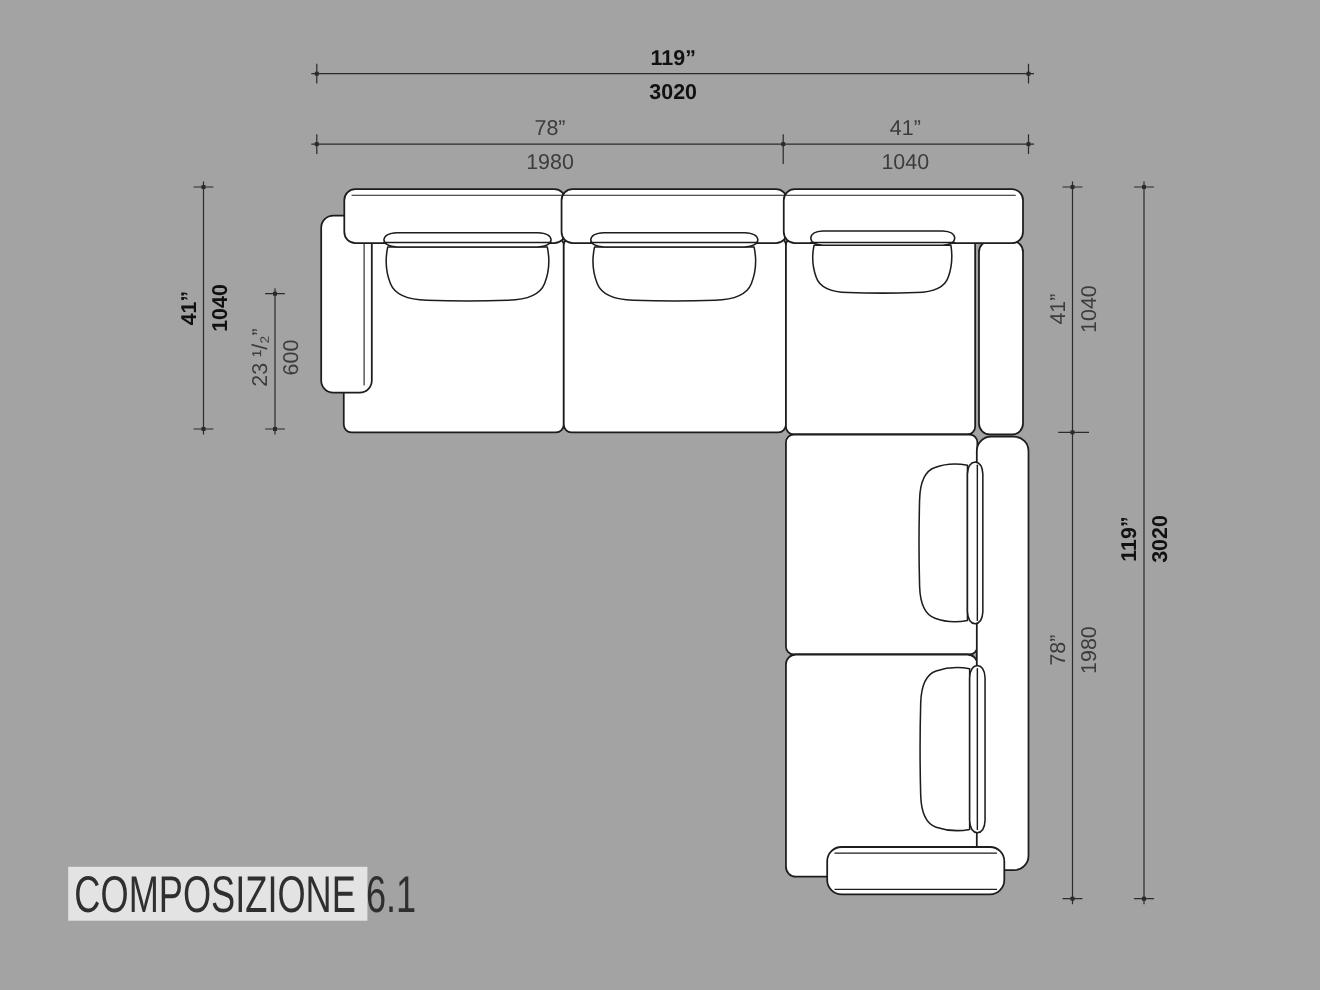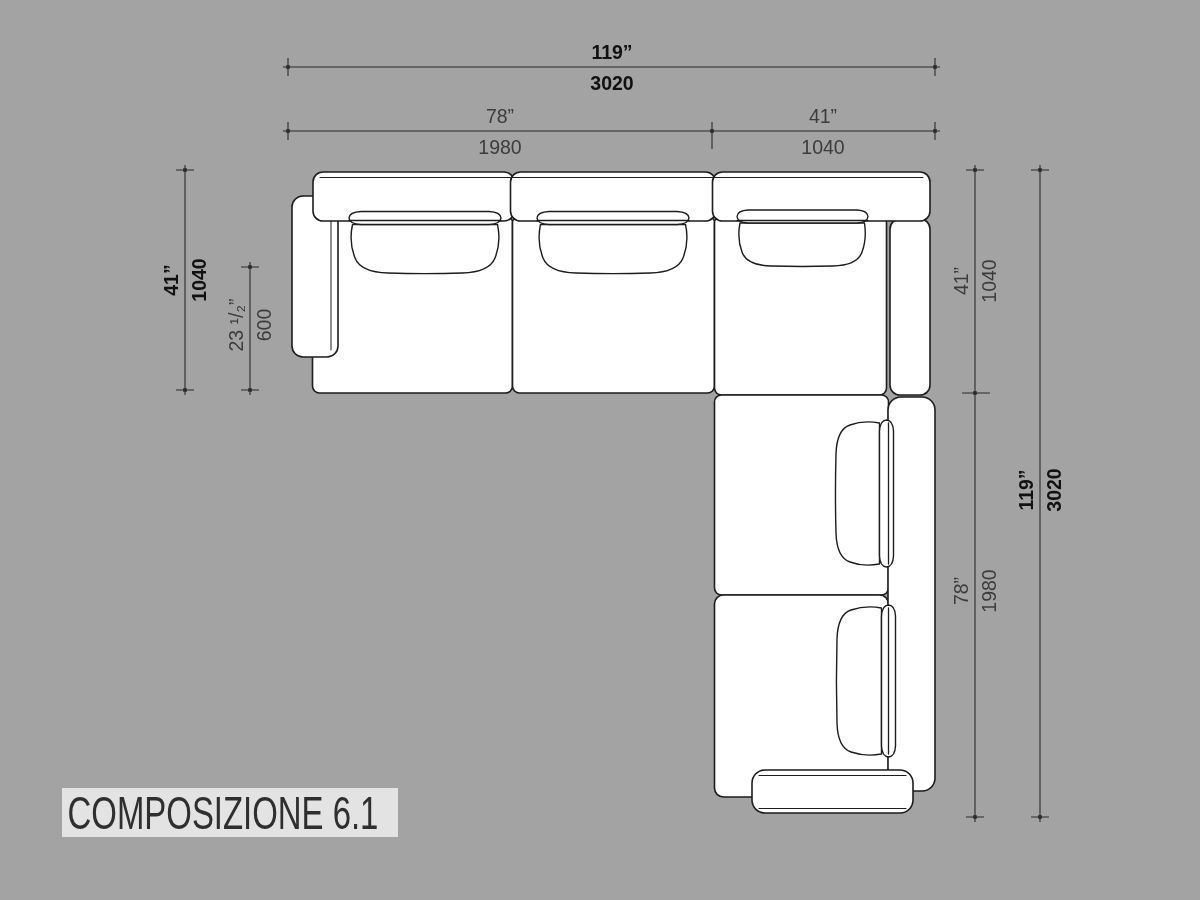--- a/index.html
+++ b/index.html
@@ -1,19 +1,19 @@
 <!DOCTYPE html>
 <html><head>
 <meta charset="utf-8">
 <style>
   html,body{margin:0;padding:0;background:#fff;}
   #page{position:relative;width:1200px;height:900px;background:#a3a3a3;overflow:hidden;
         font-family:"Liberation Sans", sans-serif;}
   #plan-svg{position:absolute;left:0;top:0;}
-  .title-box{position:absolute;left:62px;top:788px;width:336px;height:49px;background:#e3e3e3;}
+  .title-box{position:absolute;left:62px;top:788px;width:272px;height:49px;background:#e3e3e3;}
   .title-box span{display:inline-block;transform:scaleX(0.70);transform-origin:0 50%;
         font-size:47px;line-height:49px;font-weight:400;letter-spacing:0px;
         color:#2f2f2f;white-space:nowrap;padding-left:8px;}
   text{font-family:"Liberation Sans", sans-serif;}
 </style>
 </head>
 <body>
 
 <div id="page">
 

